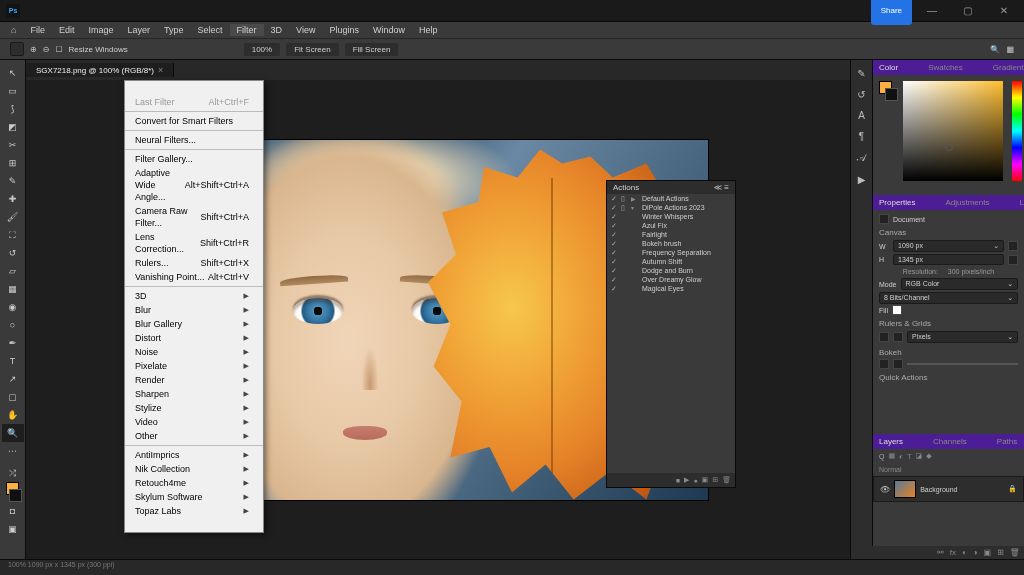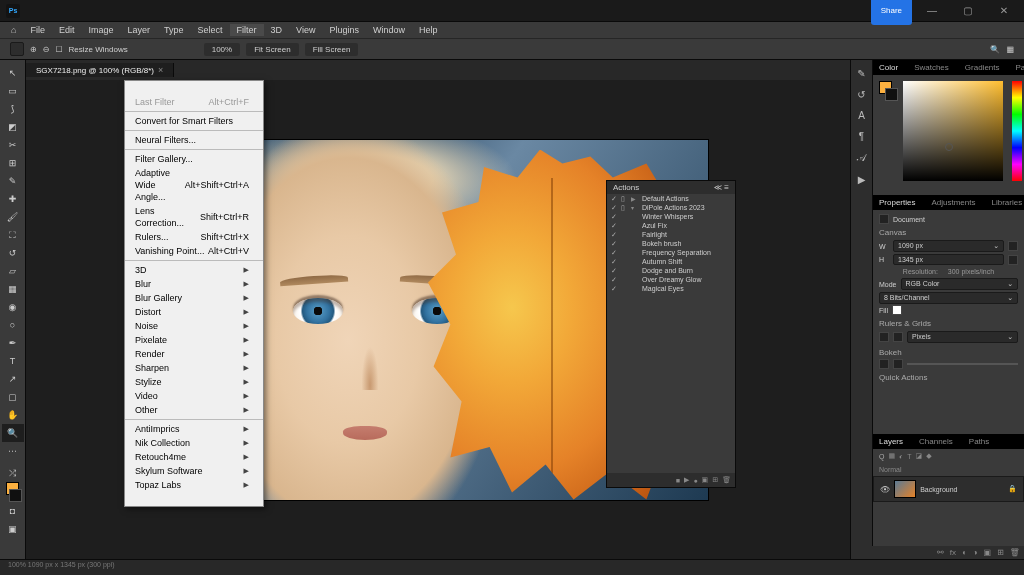--- a/index.html
+++ b/index.html
@@ -39,21 +39,21 @@
 .leaf::after{content:"";position:absolute;left:44%;top:8%;width:2px;height:86%;background:rgba(110,48,0,.45)}
 .actions-panel{position:absolute;left:580px;top:100px;width:130px;background:#3a3a3a;border:1px solid #0a0a0a;font-size:7px}
 .actions-panel .hd{background:#2d2d2d;padding:2px 6px;display:flex;justify-content:space-between;font-size:8px}
 .actions-panel .row{display:flex;align-items:center;padding:1px 4px;gap:3px}
 .actions-panel .row .ck{width:7px;height:7px;color:#aaa;font-size:7px}
 .actions-panel .row .fld{width:8px;font-size:6px;color:#888}
 .actions-panel .ft{background:#2d2d2d;height:14px;display:flex;justify-content:flex-end;align-items:center;gap:4px;padding:0 4px;font-size:7px;color:#888;margin-top:180px}
 .rail{width:22px;background:#2d2d2d;border-left:1px solid #0a0a0a;display:flex;flex-direction:column;align-items:center;gap:10px;padding-top:8px}
 .rail .ri{font-size:10px;color:#bbb}
 .rightpanels{width:152px;background:#3a3a3a;border-left:1px solid #0a0a0a;display:flex;flex-direction:column}
-.panelhd{background:#000000;padding:2px 0;display:flex;gap:4px;font-size:8px}
+.panelhd{background:#4c1d95;padding:2px 0;display:flex;gap:18px;font-size:8px}
 .panelhd span{padding:1px 6px;color:#888}
 .panelhd span.on{color:#ddd}
 .colorblk{height:120px;position:relative;background:#3a3a3a;padding:6px}
 .swatch{width:18px;height:22px}
 .swatch .a{width:13px;height:13px;background:#fbb040;border:1px solid #000;position:relative}
 .swatch .b{width:13px;height:13px;background:#101010;border:1px solid #555;position:relative;margin-top:-6px;margin-left:6px}
 .picker{position:absolute;left:30px;top:6px;width:100px;height:100px;background:linear-gradient(to bottom,transparent,#000),linear-gradient(to right,#fff,#ffbe30)}
 .picker .ind{position:absolute;left:42px;top:62px;width:8px;height:8px;border:1px solid #555;border-radius:50%}
 .hue{position:absolute;right:2px;top:6px;width:10px;height:100px;background:linear-gradient(#f00,#ff0,#0f0,#0ff,#00f,#f0f,#f00)}
 .props{flex:1;font-size:7px;padding:4px 6px}
@@ -104,21 +104,21 @@
   <span>Window</span>
   <span>Help</span>
 </div>
 
 <div class="optbar">
   <div class="ic"></div>
   <span>⊕</span>
   <span>⊖</span>
   <span>☐</span>
   <span>Resize Windows</span>
-  <span style="margin-left:70px" class="btn">100%</span>
+  <span style="margin-left:110px" class="btn">100%</span>
   <span class="btn">Fit Screen</span>
   <span class="btn">Fill Screen</span>
   <span style="margin-left:auto">🔍</span>
   <span>▦</span>
 </div>
 
 <div class="workspace">
   <div class="tools">
     <div class="t">↖</div>
     <div class="t">▭</div>
@@ -267,20 +267,24 @@
           </div>
         <hr>
         <div class="mi">
             <span>Filter Gallery...</span>
           </div>
         <div class="mi">
             <span>Adaptive Wide Angle...</span>
             <span>Alt+Shift+Ctrl+A</span>
           </div>
         <div class="mi">
+            <span>Camera Raw Filter...</span>
+            <span>Shift+Ctrl+A</span>
+          </div>
+        <div class="mi">
             <span>Lens Correction...</span>
             <span>Shift+Ctrl+R</span>
           </div>
         <div class="mi">
             <span>Rulers...</span>
             <span>Shift+Ctrl+X</span>
           </div>
         <div class="mi">
             <span>Vanishing Point...</span>
             <span>Alt+Ctrl+V</span>

